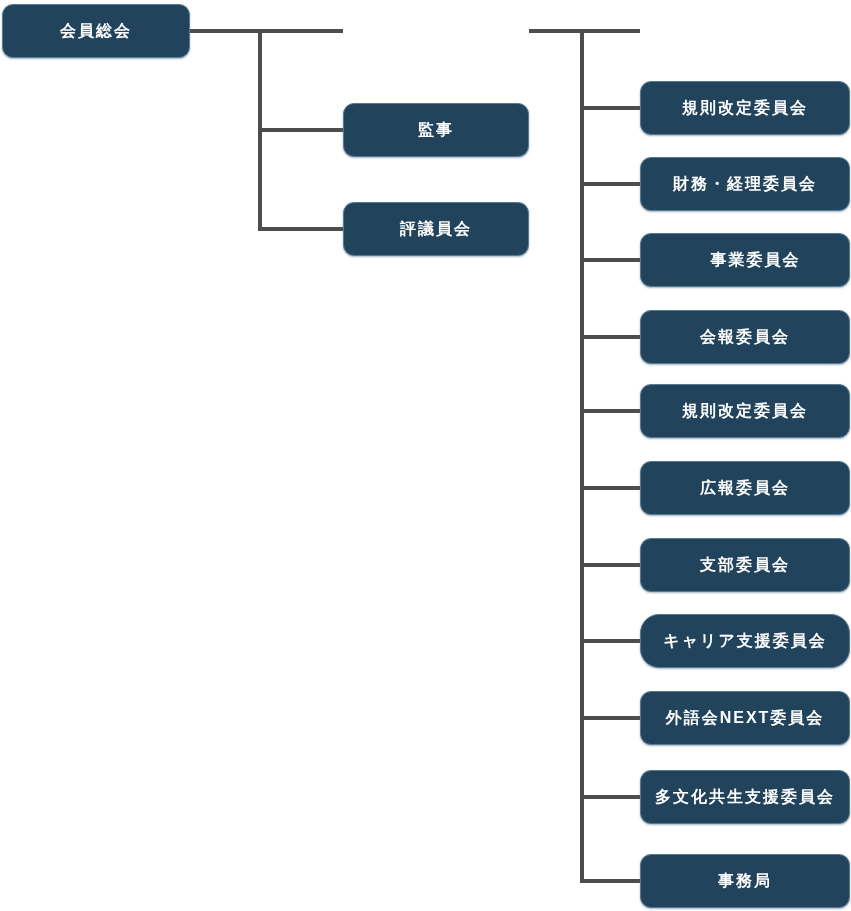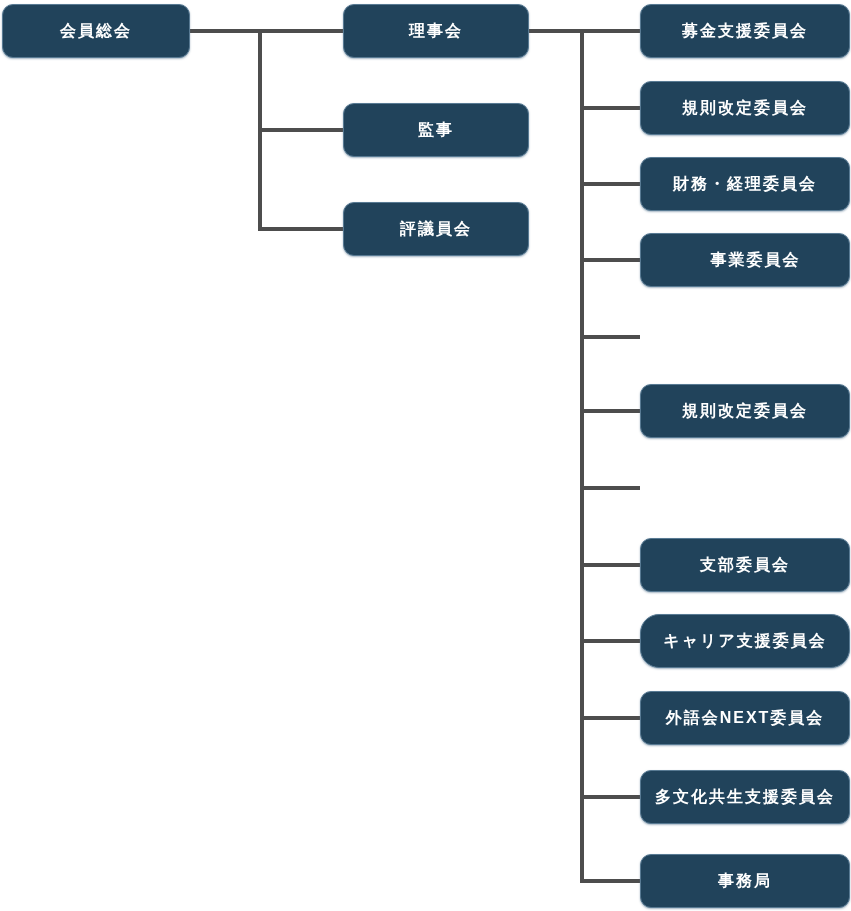--- a/index.html
+++ b/index.html
@@ -69,28 +69,28 @@
   <div class="line hline" style="left:582px; top:409px; width:58px;"></div>
   <div class="line hline" style="left:582px; top:486px; width:58px;"></div>
   <div class="line hline" style="left:582px; top:563px; width:58px;"></div>
   <div class="line hline" style="left:582px; top:639px; width:58px;"></div>
   <div class="line hline" style="left:582px; top:716px; width:58px;"></div>
   <div class="line hline" style="left:582px; top:795px; width:58px;"></div>
   <div class="line hline" style="left:582px; top:879px; width:58px;"></div>
 
   <div class="node root" style="top:4px;">会員総会</div>
 
-  <div class="node mid" style="top:4px;">理事会</div>
   <div class="node mid" style="top:103px;">監事</div>
   <div class="node mid" style="top:202px;">評議員会</div>
 
-  <div class="node right" style="top:4px;">募金支援委員会</div>
   <div class="node right" style="top:81px;">規則改定委員会</div>
   <div class="node right" style="top:157px;">財務・経理委員会</div>
   <div class="node right" style="top:233px;padding-left:21px;">事業委員会</div>
+  <div class="node right" style="top:310px;">会報委員会</div>
   <div class="node right" style="top:384px;">規則改定委員会</div>
+  <div class="node right" style="top:461px;">広報委員会</div>
   <div class="node right" style="top:538px;">支部委員会</div>
   <div class="node right" style="top:614px;border-radius:19px;">キャリア支援委員会</div>
   <div class="node right" style="top:691px;">外語会NEXT委員会</div>
   <div class="node right" style="top:770px;">多文化共生支援委員会</div>
   <div class="node right" style="top:854px;">事務局</div>
 
 </div>
 
 </body></html>

